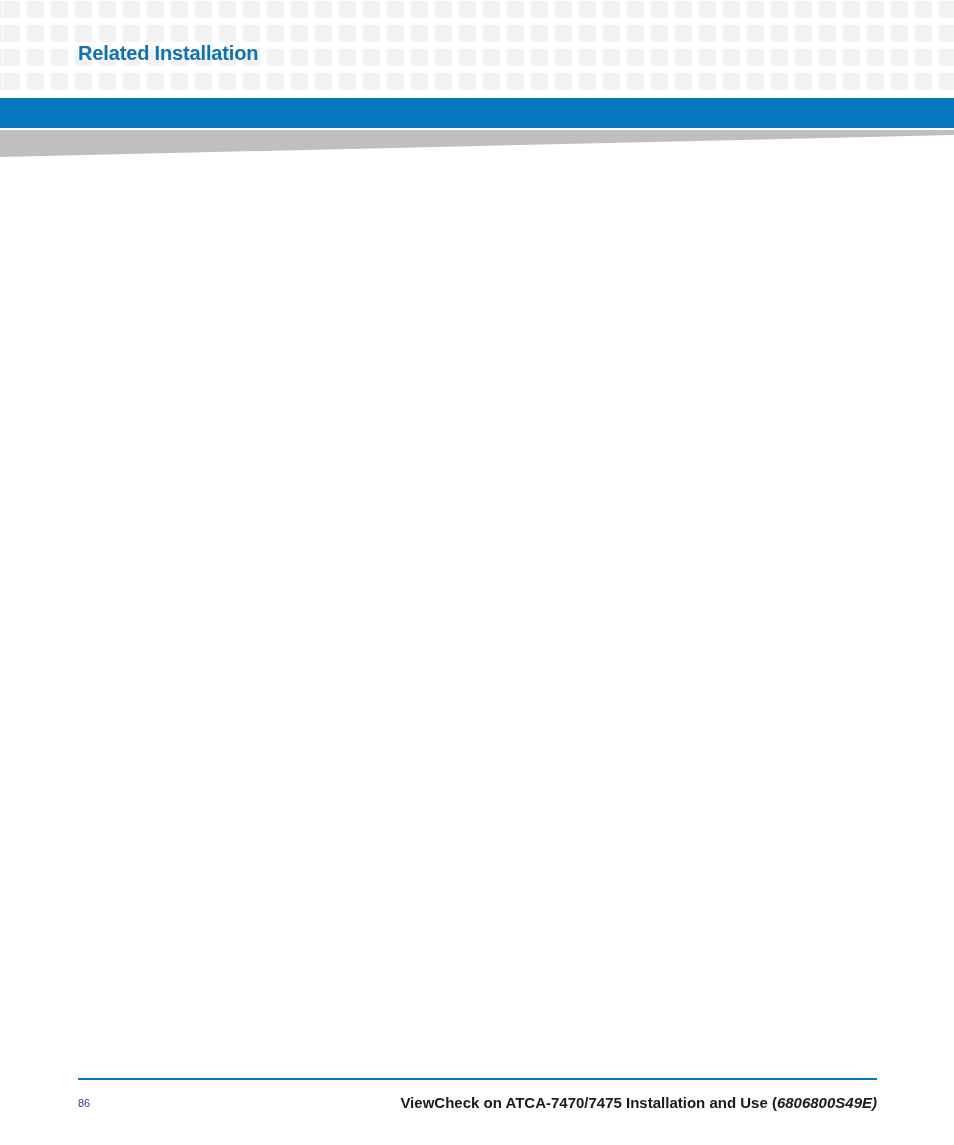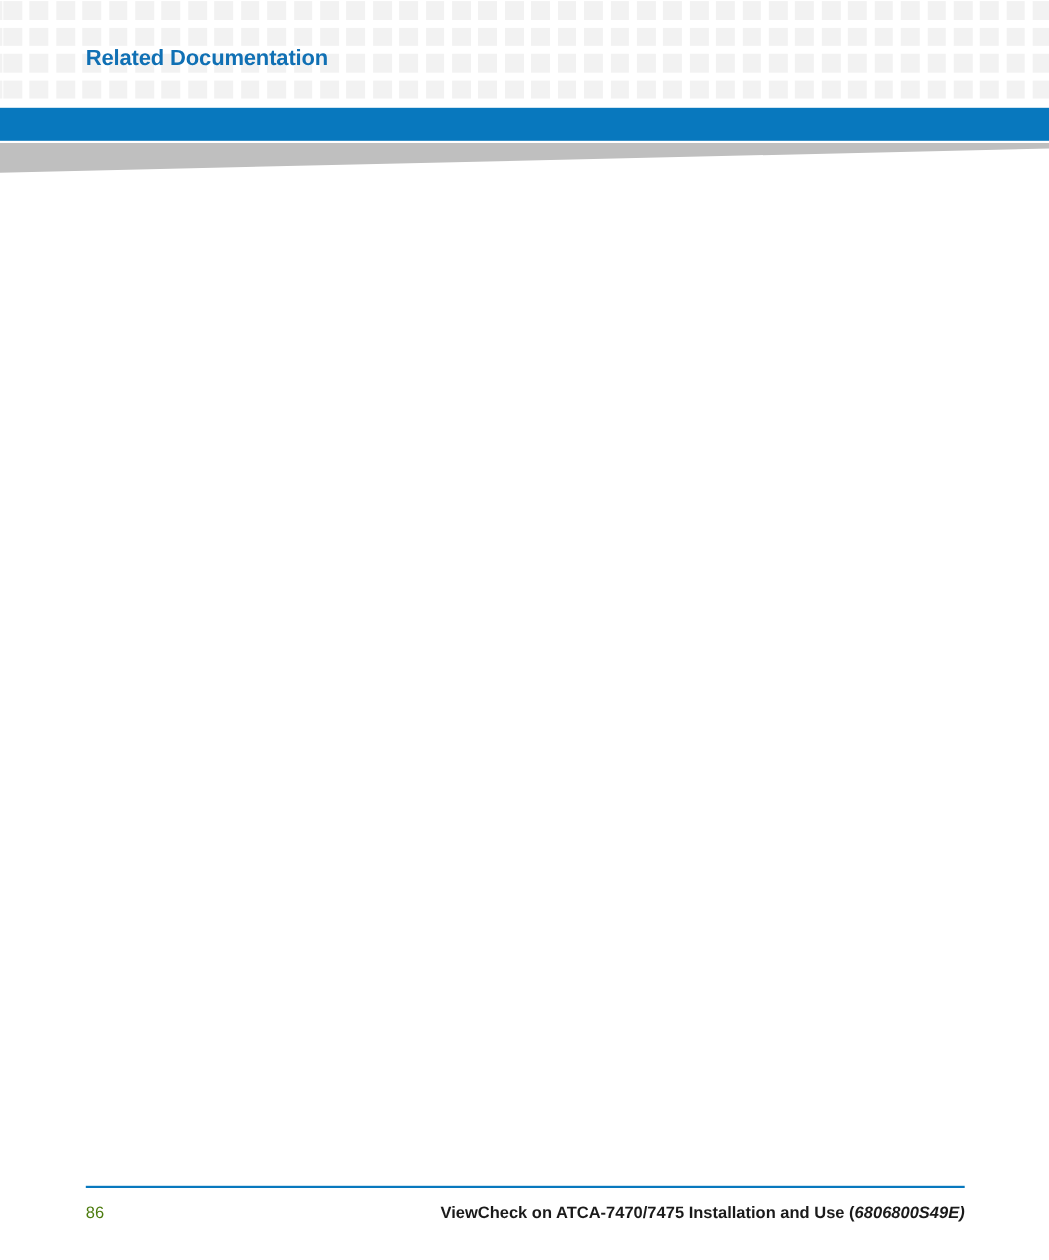--- a/index.html
+++ b/index.html
@@ -115,23 +115,23 @@
     left: 0;
     top: 8px;
     width: 799px;
     height: 2px;
     background: #0878be;
   }
   .footer-page-number {
     position: absolute;
     left: 0;
     top: 24px;
-    font-size: 15px;
+    font-size: 11px;
     line-height: 18px;
-    color: #4d7c0f;
+    color: #4c1d95;
     white-space: nowrap;
   }
   .footer-doc-title {
     position: absolute;
     right: 0;
     top: 24px;
     font-size: 15px;
     line-height: 18px;
     color: #1a1a1a;
     white-space: nowrap;
@@ -142,21 +142,21 @@
     font-style: italic;
   }
 </style>
 </head>
 <body>
 
 <div class="page">
 
   <div class="header-band"></div>
 
-  <div class="header-title">Related Documentation</div>
+  <div class="header-title">Related Installation</div>
 
   <div class="header-bar"></div>
 
   <div class="header-wedge">
     <svg width="954" height="28" viewBox="0 0 954 28" xmlns="http://www.w3.org/2000/svg">
       <polygon points="0,0 954,0 954,5 0,27" fill="#bfbfbf"></polygon>
     </svg>
   </div>
 
   <div class="page-body"></div>

